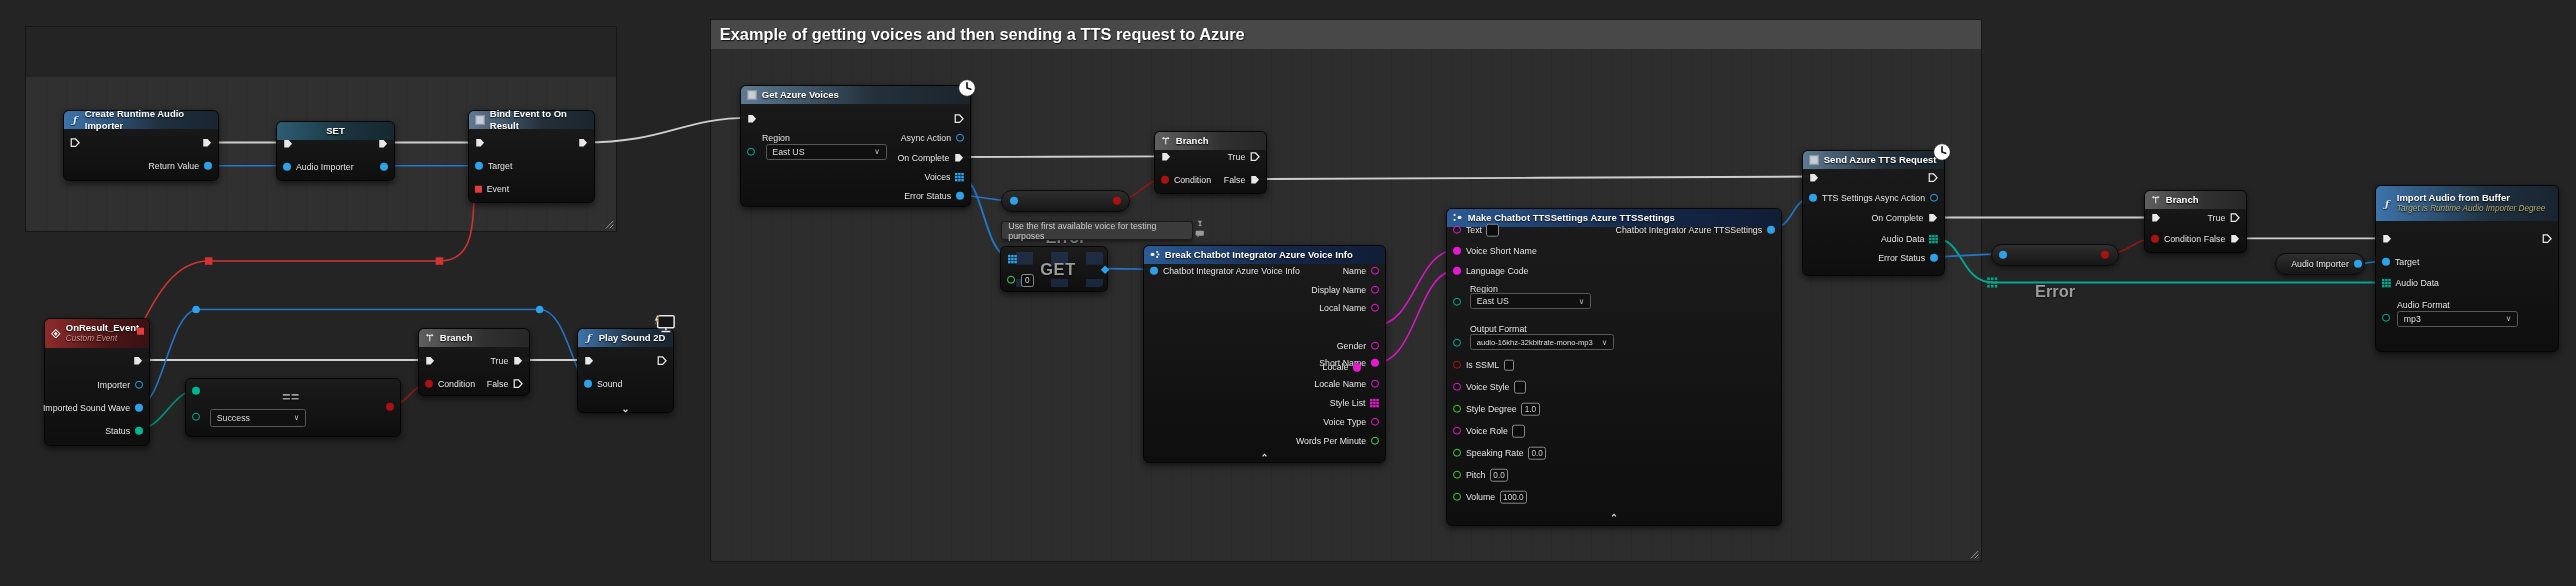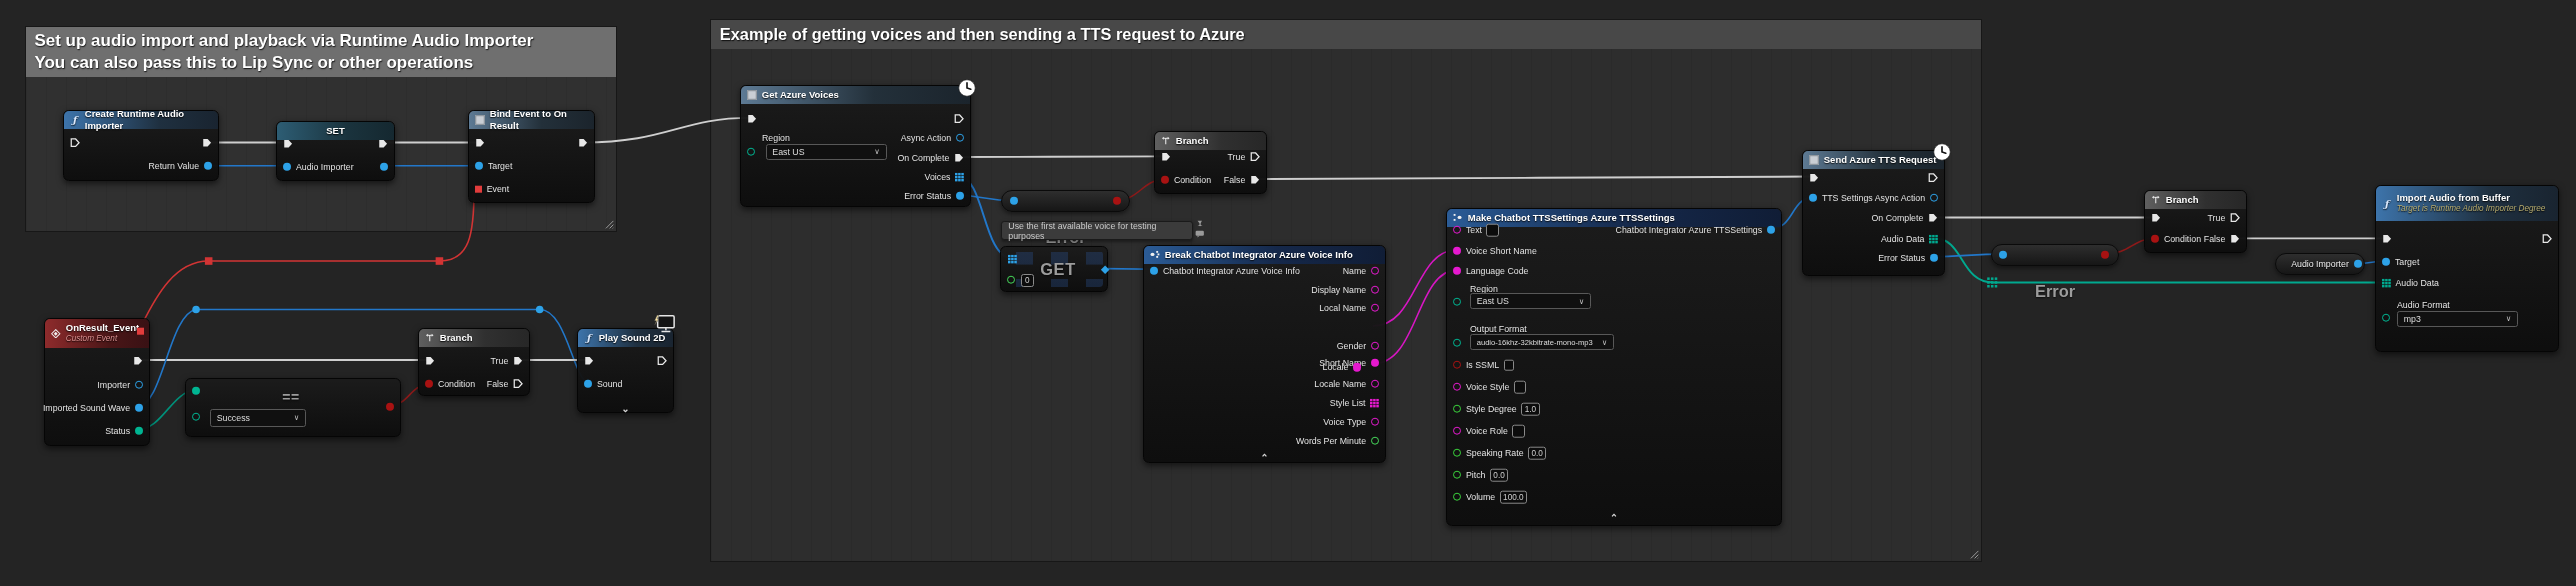--- a/index.html
+++ b/index.html
@@ -64,24 +64,20 @@
   #wires{position:absolute;left:0;top:0;pointer-events:none;}
 </style>
 </head>
 <body>
 
 <div id="canvas">
 
   <div id="comments-layer">
       <div class="comment" style="left: 24.6px; top: 26px; width: 590px; height: 204px;">
         <div class="cbody" style="top: 50px; background-color: rgba(255, 255, 255, 0.055);"></div>
-        <div class="chdr" style="height: 50px; background: rgb(111, 111, 111); font-size: 17px;">
-          <span>Set up audio import and playback via Runtime Audio Importer</span>
-          <span>You can also pass this to Lip Sync or other operations</span>
-        </div>
         <div class="rsz"><svg width="10" height="10" viewBox="0 0 16 16">
             <path d="M15,3 L3,15 M15,9 L9,15 M15,14 L14,15" stroke="#9a9a9a" stroke-width="1.6"></path>
           </svg></div>
       </div>
       <div class="comment" style="left: 710px; top: 19px; width: 1270px; height: 541px;">
         <div class="cbody" style="top: 29px; background-color: rgba(255, 255, 255, 0.043);"></div>
         <div class="chdr" style="height: 29px; background: rgb(72, 72, 72); font-size: 16.4px;">
           <span>Example of getting voices and then sending a TTS request to Azure</span>
         </div>
         <div class="rsz"><svg width="10" height="10" viewBox="0 0 16 16">

